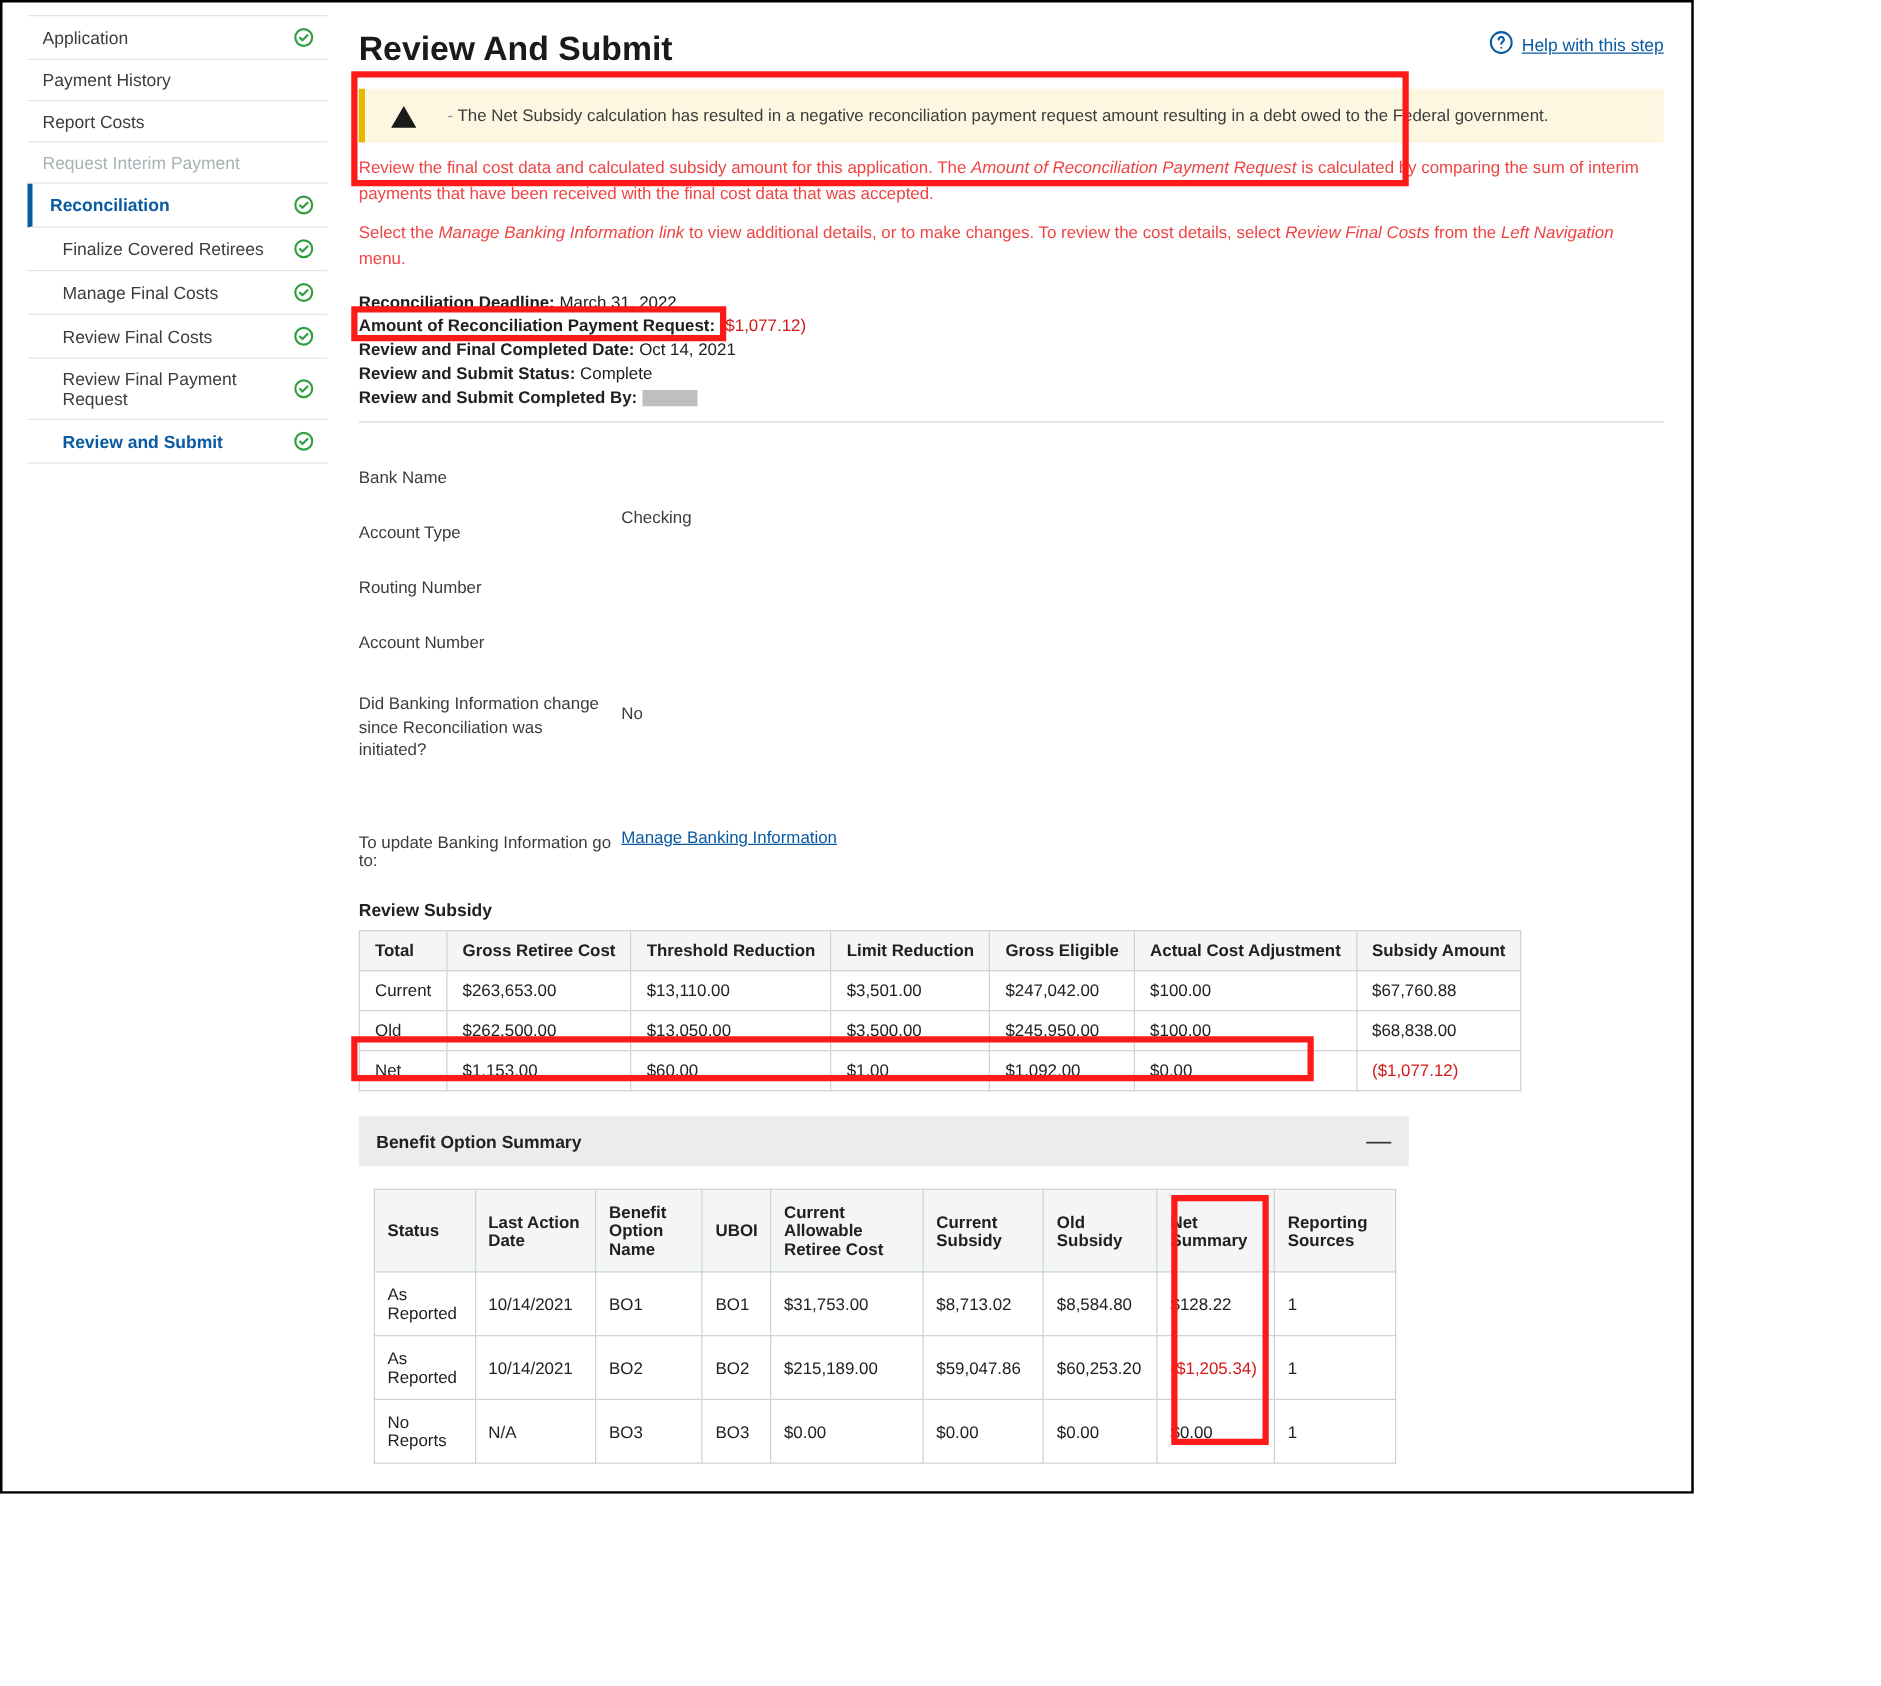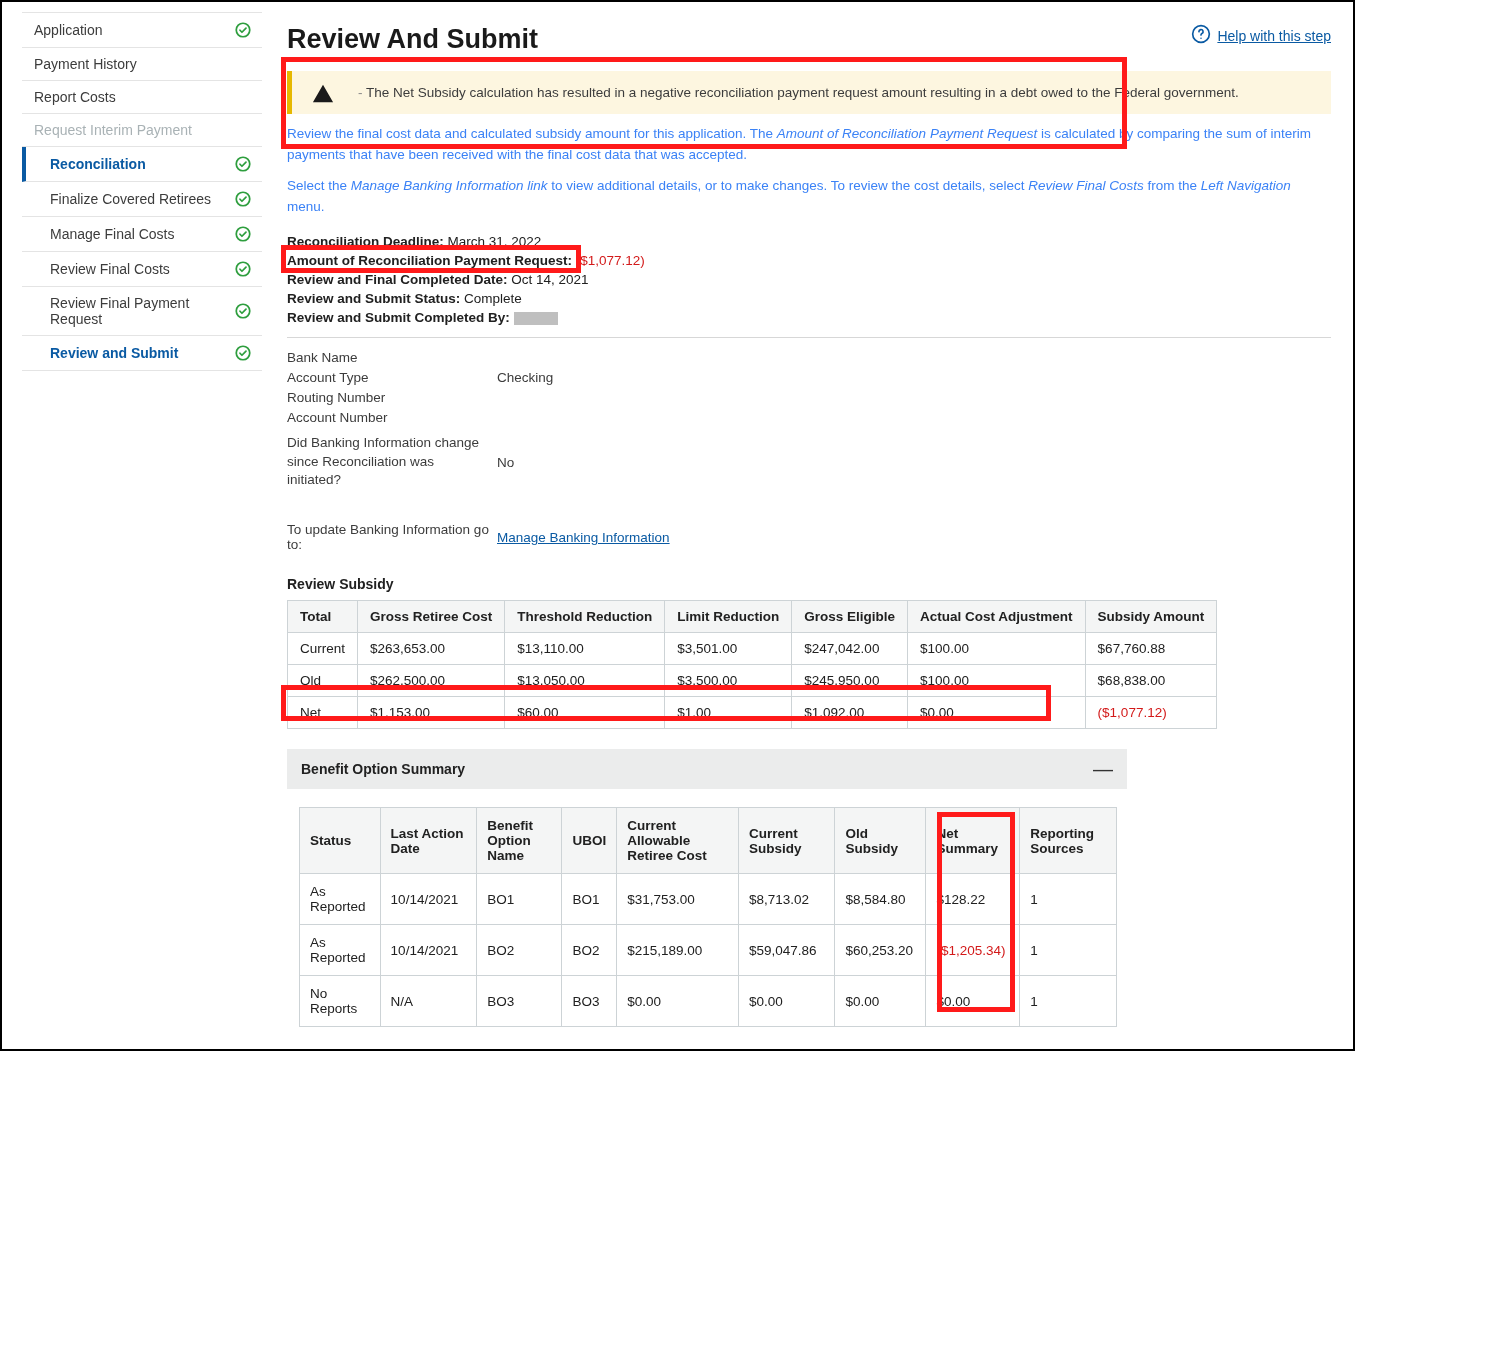--- a/index.html
+++ b/index.html
@@ -34,21 +34,21 @@
     cursor: pointer;
     font-size: 14px;
   }
   .sidebar li + li { border-top: none; }
   .sidebar li.sub { padding-left: 28px; }
   .sidebar li.disabled { color: #a9b2b5; cursor: default; }
   .sidebar li.active {
     border-left: 4px solid #0a5aa3;
     color: #0a5aa3;
     font-weight: 700;
-    padding-left: 24px;
+    padding-left: 14px;
   }
   .sidebar li.active-sub {
     color: #0a5aa3;
     font-weight: 700;
   }
   .check {
     width: 18px; height: 18px;
     display: inline-flex; align-items: center; justify-content: center;
   }
   .check svg { width: 18px; height: 18px; }
@@ -89,21 +89,21 @@
   }
   .alert-box .alert-icon {
     position: absolute;
     left: 20px; top: 12px;
     width: 22px; height: 22px;
   }
   .alert-title { font-weight: 700; color: #212121; margin-bottom: 6px; font-size: 15px; }
   .alert-list { font-size: 13.5px; color: #3c3c3c; padding-left: 10px; }
   .alert-list-item::before { content: "-  "; color: #8a8a8a; }
 
-  .desc { font-size: 13.5px; color: #3b82f6; margin: 8px 0 10px 0; line-height: 1.55; }
+  .desc { font-size: 13.5px; color: #ef4444; margin: 8px 0 10px 0; line-height: 1.55; }
   .desc em { font-style: italic; }
 
   .meta-line { font-size: 13.5px; margin: 4px 0; color: #212121; }
   .meta-line .label { font-weight: 700; }
   .neg { color: #d31a1a; }
   .redacted {
     display: inline-block;
     background: #bfbfbf;
     height: 13px;
     vertical-align: middle;
@@ -112,21 +112,21 @@
   hr.sep { border: none; border-top: 1px solid #d7d7d7; margin: 12px 0 12px 0; }
 
   .kv-grid {
     display: grid;
     grid-template-columns: 210px 220px;
     row-gap: 5px;
     font-size: 13.5px;
     color: #3c3c3c;
     align-items: center;
   }
-  .kv-grid .k { padding-right: 8px; }
+  .kv-grid .k { padding-right: 8px; margin-top: 24px; }
   .kv-grid .redblock { background:#bfbfbf; height:16px; width:75px; }
 
   .link { color:#0a5aa3; text-decoration: underline; cursor:pointer; }
 
   .section-title {
     font-weight: 700;
     font-size: 14px;
     margin: 24px 0 8px 0;
     color: #212121;
   }

